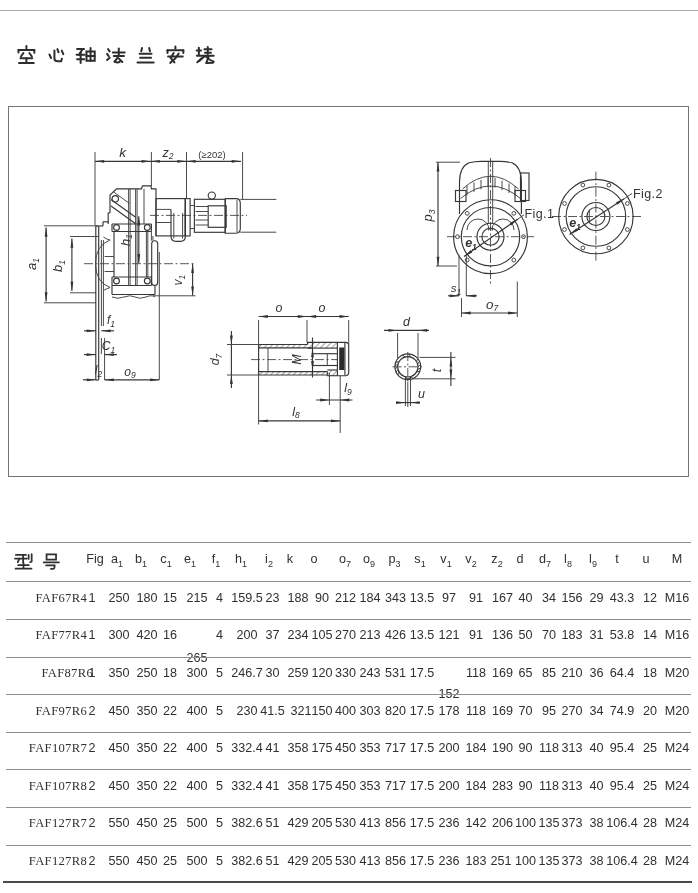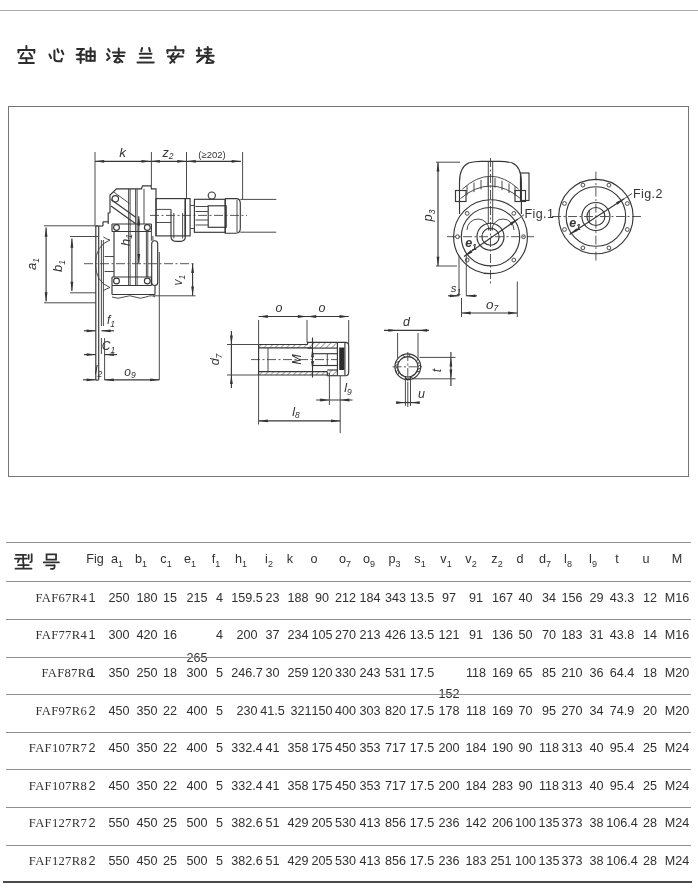--- a/index.html
+++ b/index.html
@@ -589,21 +589,21 @@
 <span class="tc" style="left:345px;top:628.3px">213</span>
 <span class="tc" style="left:370.5px;top:628.3px">426</span>
 <span class="tc" style="left:397px;top:628.3px">13.5</span>
 <span class="tc" style="left:424px;top:628.3px">121</span>
 <span class="tc" style="left:451px;top:628.3px">91</span>
 <span class="tc" style="left:477.5px;top:628.3px">136</span>
 <span class="tc" style="left:500.5px;top:628.3px">50</span>
 <span class="tc" style="left:524px;top:628.3px">70</span>
 <span class="tc" style="left:547px;top:628.3px">183</span>
 <span class="tc" style="left:571.5px;top:628.3px">31</span>
-<span class="tc" style="left:597px;top:628.3px">43.8</span>
+<span class="tc" style="left:597px;top:628.3px">53.8</span>
 <span class="tc" style="left:625px;top:628.3px">14</span>
 <span class="tc" style="left:652px;top:628.3px">M16</span>
 </div>
 
 <div class="hl" style="top:656.6px"></div>
 
 <div>
 <span class="tc m" style="left:13px;top:665.9px">FAF87R6</span>
 <span class="tc" style="left:67px;top:665.9px">1</span>
 <span class="tc" style="left:94px;top:665.9px">350</span>

